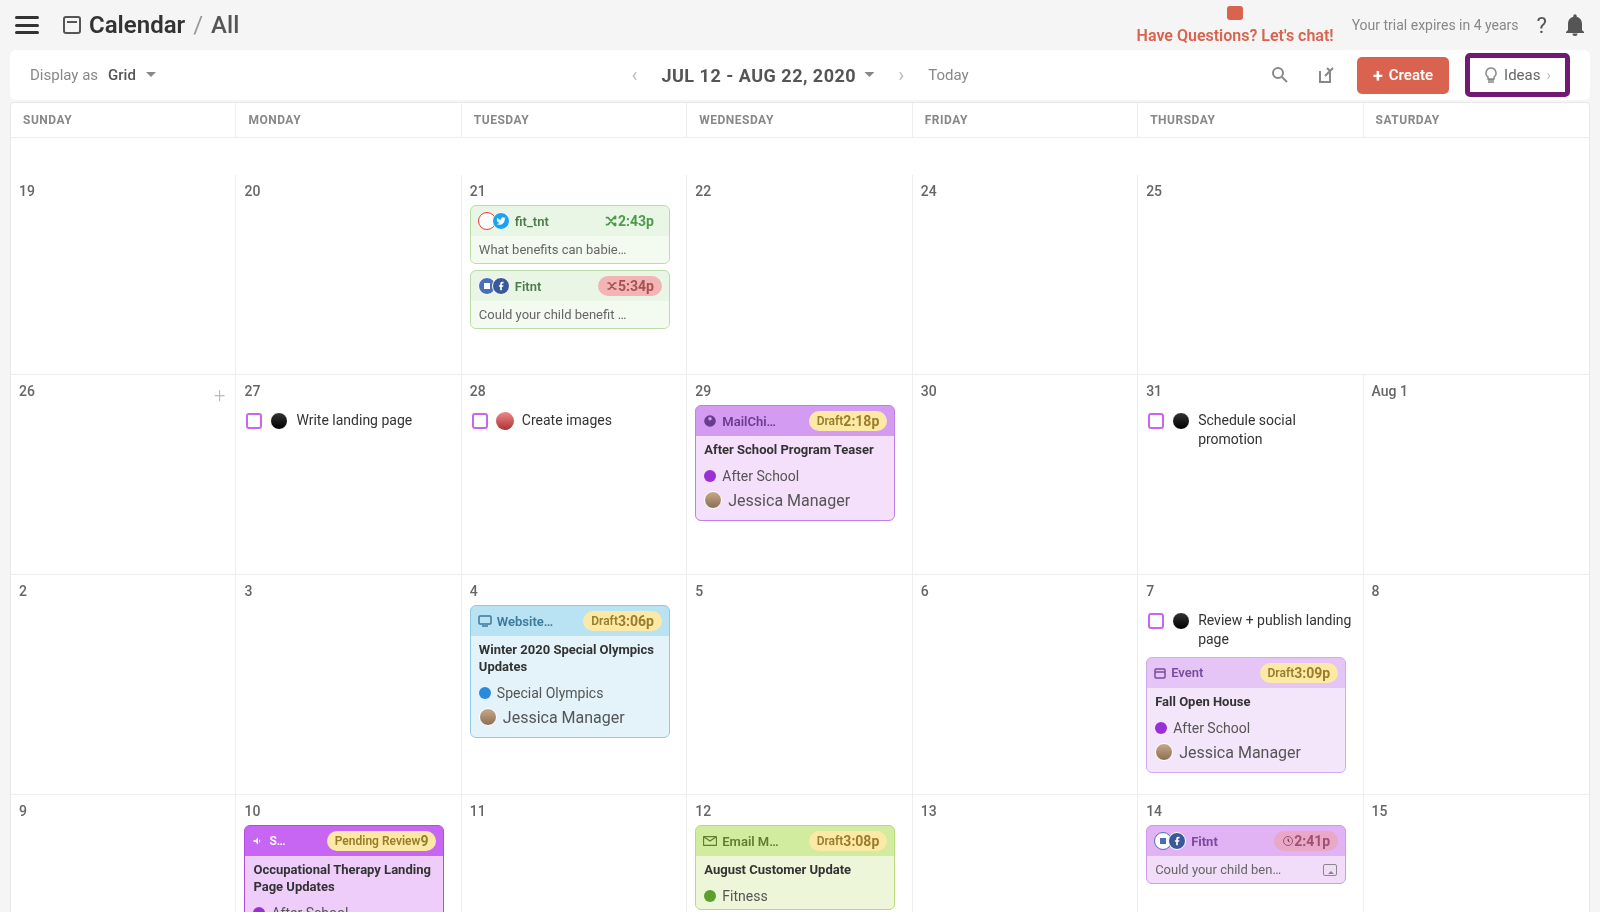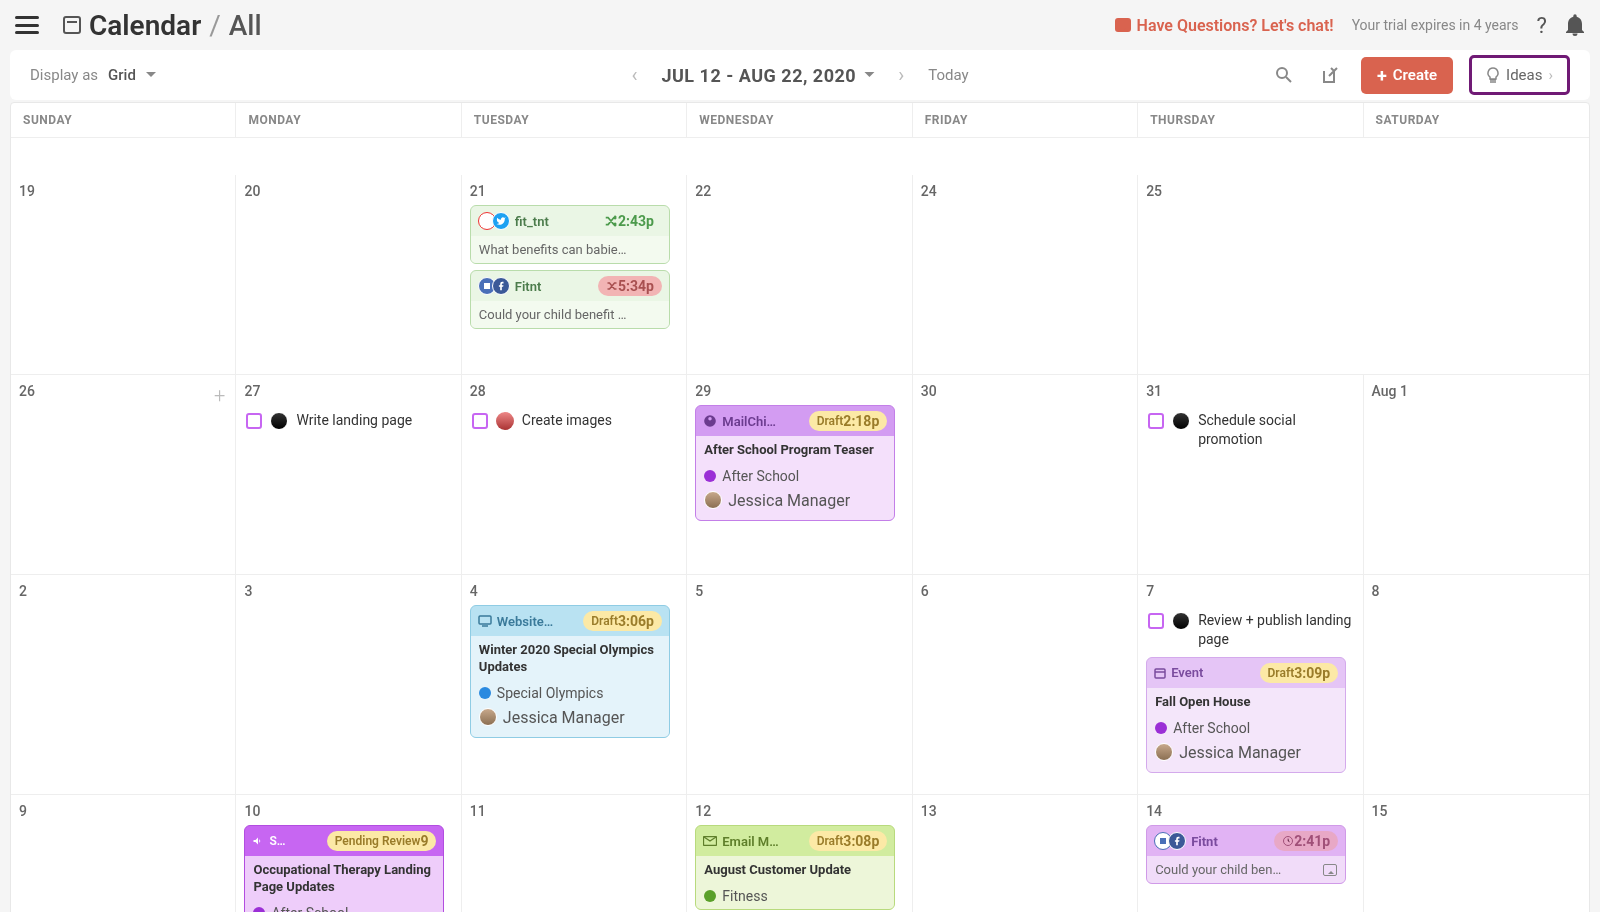--- a/index.html
+++ b/index.html
@@ -4,43 +4,43 @@
 <style>
 * { box-sizing: border-box; margin: 0; padding: 0; }
 body { font-family: -apple-system, BlinkMacSystemFont, "Segoe UI", Roboto, Helvetica, Arial, sans-serif; background: #f5f5f5; color: #333; width: 1600px; height: 912px; overflow: hidden; }
 
 
 .header { height: 50px; display: flex; align-items: center; padding: 0 15px; background: #f5f5f5; }
 .hamburger { width: 24px; height: 18px; cursor: pointer; display: flex; flex-direction: column; justify-content: space-between; margin-right: 24px; }
 .hamburger span { height: 3px; background: #333; border-radius: 2px; }
 .cal-icon { width: 18px; height: 18px; border: 2px solid #555; border-radius: 3px; margin-right: 8px; position: relative; }
 .cal-icon::before { content: ''; position: absolute; top: 3px; left: 2px; right: 2px; height: 2px; background: #555; }
-.breadcrumb { font-size: 28px; font-weight: 600; color: #333; display: flex; align-items: flex-end; gap: 8px; }
+.breadcrumb { font-size: 24px; font-weight: 600; color: #333; display: flex; align-items: flex-end; gap: 8px; }
 .breadcrumb .sep { color: #999; font-weight: 400; }
 .breadcrumb .sub { color: #555; font-weight: 500; }
 .header-right { margin-left: auto; display: flex; align-items: center; gap: 18px; }
-.chat-link { color: #d9634f; font-weight: 600; font-size: 16px; display: flex; align-items: center; gap: 6px; }
+.chat-link { color: #d9634f; font-weight: 600; font-size: 16px; display: flex; align-items: center; gap: 6px; flex-direction: column; }
 .chat-bubble { width: 16px; height: 14px; background: #d9634f; position: relative; border-radius: 3px; }
 .chat-bubble::after { content: ''; position: absolute; bottom: -4px; left: 3px; border: 4px solid transparent; border-top-color: #d9634f; }
 .trial-text { color: #888; font-size: 14px; }
 .help-icon, .bell-icon { font-size: 22px; color: #555; cursor: pointer; }
 
 
 .toolbar { height: 50px; display: flex; align-items: center; padding: 0 20px; background: #fff; border-radius: 6px; margin: 0 10px 2px 10px; }
 .display-as { display: flex; align-items: center; gap: 10px; color: #888; font-size: 15px; }
 .display-val { color: #555; font-weight: 500; }
 .chev-down { border: 5px solid transparent; border-top-color: #888; margin-top: 4px; }
 .nav-center { position: absolute; left: 50%; transform: translateX(-50%); display: flex; align-items: center; gap: 24px; }
 .nav-arrow { font-size: 20px; color: #bbb; cursor: pointer; user-select: none; }
 .date-range { font-size: 18px; font-weight: 700; letter-spacing: 0.5px; color: #555; display: flex; align-items: center; gap: 8px; }
 .today-btn { color: #888; font-size: 15px; cursor: pointer; }
 .toolbar-right { margin-left: auto; display: flex; align-items: center; gap: 16px; }
 .icon-btn { font-size: 18px; color: #888; cursor: pointer; padding: 6px; }
 .create-btn { background: #d9634f; color: #fff; border-radius: 5px; padding: 8px 16px; font-weight: 600; display: flex; align-items: center; gap: 6px; cursor: pointer; font-size: 15px; }
-.ideas-btn { border: 3px solid #701a75; border-radius: 5px; padding: 8px 14px; color: #666; display: flex; align-items: center; gap: 6px; cursor: pointer; font-size: 15px; }
+.ideas-btn { border: 5px solid #701a75; border-radius: 5px; padding: 8px 14px; color: #666; display: flex; align-items: center; gap: 6px; cursor: pointer; font-size: 15px; }
 
 
 .calendar { background: #fff; margin: 0 10px; border-radius: 4px; border: 1px solid #e8e8e8; overflow: hidden; }
 .weekdays { display: grid; grid-template-columns: repeat(7, 1fr); }
 .weekday { padding: 10px 12px; font-size: 12px; font-weight: 700; color: #888; letter-spacing: 0.5px; border-right: 1px solid #eee; border-bottom: 1px solid #eee; }
 .weekday:last-child { border-right: none; }
 .weeks { display: flex; flex-direction: column; margin-top: 37px; }
 .week { display: grid; grid-template-columns: repeat(7, 1fr); border-bottom: 1px solid #eee; min-height: 120px; }
 .day { border-right: 1px solid #eee; padding: 8px; position: relative; }
 .day:last-child { border-right: none; }

